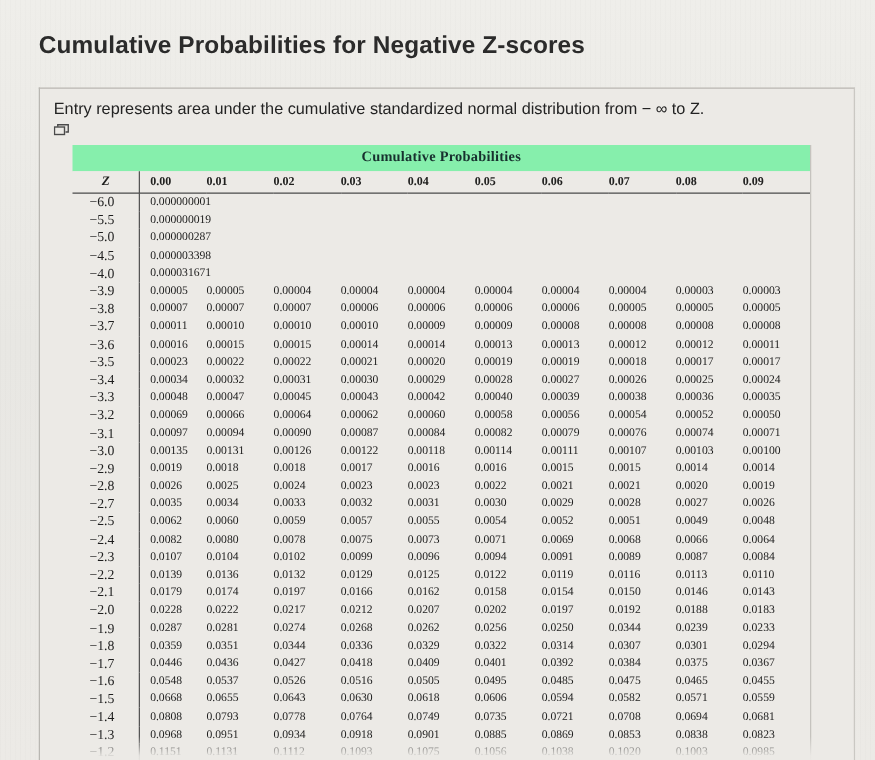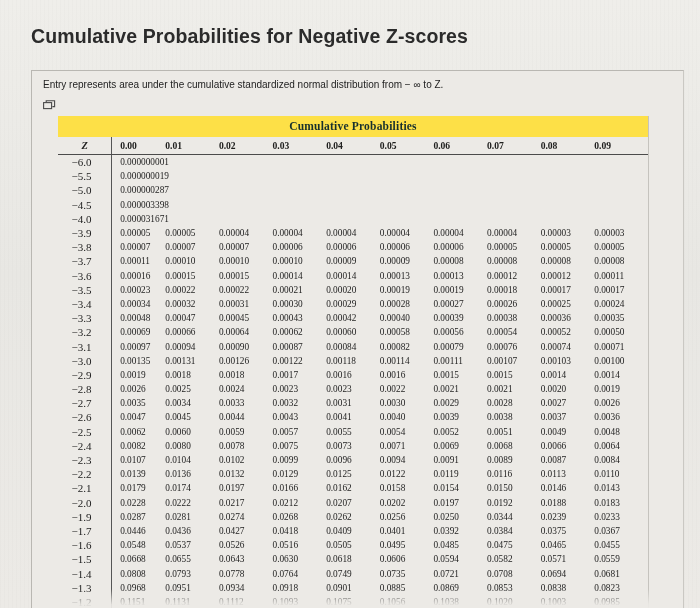--- a/index.html
+++ b/index.html
@@ -57,21 +57,21 @@
     border-top: 1px solid #b9b7b2;
     border-right: 1px solid #cac8c3;
     box-sizing: border-box;
     overflow: hidden;
   }
 
   .caption {
     position: absolute;
     left: 11px;
     top: 8px;
-    font-size: 10px;
+    font-size: 13px;
     color: #232323;
     white-space: nowrap;
   }
 
   .copy-icon {
     position: absolute;
     left: 11px;
     top: 27px;
     width: 13px;
     height: 12px;
@@ -85,21 +85,21 @@
   }
 
   table.ztable {
     border-collapse: collapse;
     width: 590px;
     font-family: "Liberation Serif", serif;
     table-layout: fixed;
   }
 
   table.ztable .banner-cell {
-    background: #fde047;
+    background: #86efac;
     text-align: center;
     font-weight: bold;
     font-size: 11.5px;
     color: #17302e;
     padding: 4px 0 5px 0;
     font-family: "Liberation Serif", serif;
     letter-spacing: 0.2px;
     border: none;
   }
 
@@ -437,33 +437,20 @@
               <td>0.0033</td>
               <td>0.0032</td>
               <td>0.0031</td>
               <td>0.0030</td>
               <td>0.0029</td>
               <td>0.0028</td>
               <td>0.0027</td>
               <td>0.0026</td>
             </tr>
             <tr>
-              <td class="zcell">−2.6</td>
-              <td class="c0">0.0047</td>
-              <td>0.0045</td>
-              <td>0.0044</td>
-              <td>0.0043</td>
-              <td>0.0041</td>
-              <td>0.0040</td>
-              <td>0.0039</td>
-              <td>0.0038</td>
-              <td>0.0037</td>
-              <td>0.0036</td>
-            </tr>
-            <tr>
               <td class="zcell">−2.5</td>
               <td class="c0">0.0062</td>
               <td>0.0060</td>
               <td>0.0059</td>
               <td>0.0057</td>
               <td>0.0055</td>
               <td>0.0054</td>
               <td>0.0052</td>
               <td>0.0051</td>
               <td>0.0049</td>
@@ -541,20 +528,33 @@
               <td>0.0274</td>
               <td>0.0268</td>
               <td>0.0262</td>
               <td>0.0256</td>
               <td>0.0250</td>
               <td>0.0344</td>
               <td>0.0239</td>
               <td>0.0233</td>
             </tr>
             <tr>
+              <td class="zcell">−1.8</td>
+              <td class="c0">0.0359</td>
+              <td>0.0351</td>
+              <td>0.0344</td>
+              <td>0.0336</td>
+              <td>0.0329</td>
+              <td>0.0322</td>
+              <td>0.0314</td>
+              <td>0.0307</td>
+              <td>0.0301</td>
+              <td>0.0294</td>
+            </tr>
+            <tr>
               <td class="zcell">−1.7</td>
               <td class="c0">0.0446</td>
               <td>0.0436</td>
               <td>0.0427</td>
               <td>0.0418</td>
               <td>0.0409</td>
               <td>0.0401</td>
               <td>0.0392</td>
               <td>0.0384</td>
               <td>0.0375</td>

